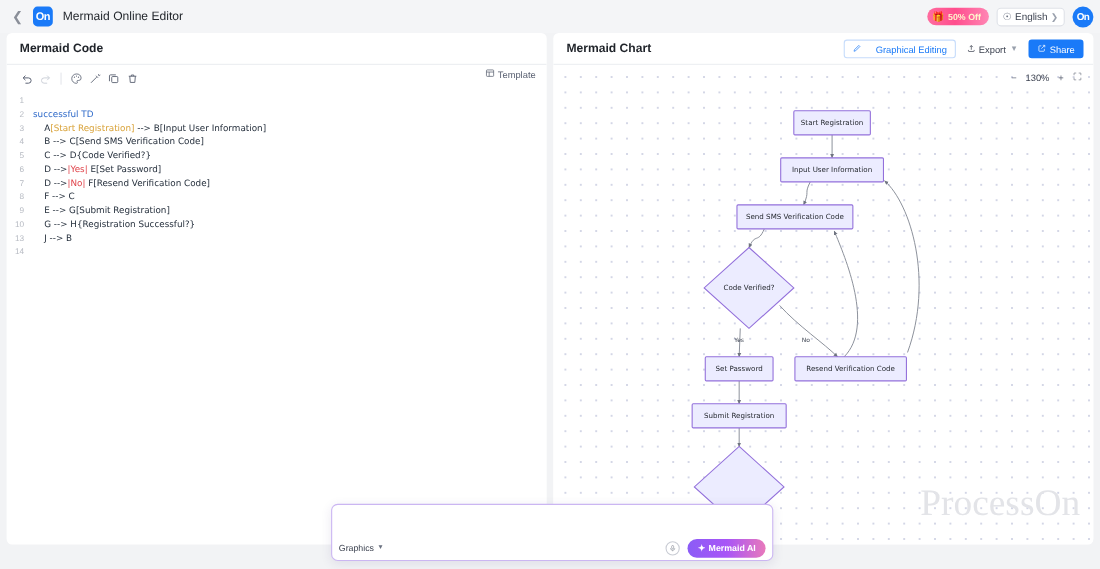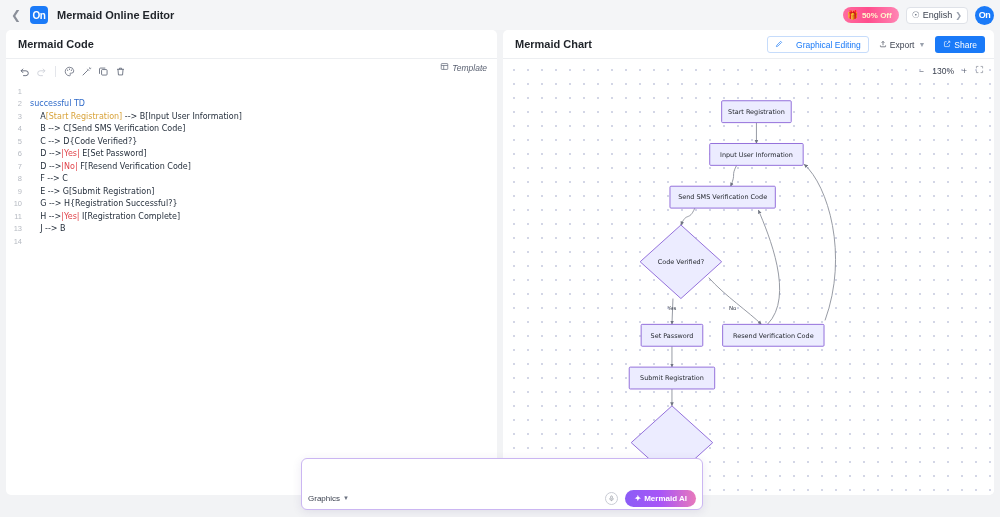--- a/index.html
+++ b/index.html
@@ -24,21 +24,21 @@
     font-size: 12px; margin-right: 6px; cursor: pointer;
   }
   .logo-on {
     width: 18px; height: 18px; border-radius: 4px;
     background: #1a7af8; color: #fff;
     font-size: 10px; font-weight: bold;
     display: flex; align-items: center; justify-content: center;
     letter-spacing: -0.5px;
   }
   .app-title {
-    font-size: 11px; font-weight: bold; color: #1f2329;
+    font-size: 11px; font-weight: normal; color: #1f2329;
     margin-left: 9px;
   }
   .topbar-right {
     position: absolute; right: 6px; top: 0; height: 30px;
     display: flex; align-items: center; gap: 7px;
   }
   .promo {
     height: 16px; border-radius: 8px;
     background: linear-gradient(90deg,#ff6c9f 0%, #ff4d8d 45%, #ff86b4 100%);
     color: #fff6cc; font-size: 8px; font-weight: bold;
@@ -114,21 +114,21 @@
   .tb-icon {
     width: 17px; height: 17px; color: #5a6172;
     display: flex; align-items: center; justify-content: center;
     cursor: pointer;
   }
   .tb-icon.disabled { color: #ccd0d8; cursor: default; }
   .tb-sep { width: 1px; height: 11px; background: #e4e6eb; margin: 0 5px; }
   .template-btn {
     position: absolute; right: 10px; top: 3px;
     font-size: 8.5px; color: #5a6172;
-    display: flex; align-items: center; gap: 3px; cursor: pointer; font-style: italic;
+    display: flex; align-items: center; gap: 3px; cursor: pointer;
   }
 
   
   .code-area {
     flex: 1; overflow: hidden; position: relative;
     padding-top: 2px;
   }
   .code-line {
     height: 12.5px; display: flex; align-items: center;
     font-family: "DejaVu Sans", sans-serif;
@@ -338,24 +338,20 @@
           <span class="ln">8</span>
           <span class="code-txt"><span>    F --&gt; C</span></span>
         </div>
         <div class="code-line">
           <span class="ln">9</span>
           <span class="code-txt"><span>    E --&gt; G[Submit Registration]</span></span>
         </div>
         <div class="code-line">
           <span class="ln">10</span>
           <span class="code-txt"><span>    G --&gt; H{Registration Successful?}</span></span>
-        </div>
-        <div class="code-line">
-          <span class="ln">11</span>
-          <span class="code-txt"><span>    H --&gt;</span><span class="tok-lbl">|Yes|</span><span> I[Registration Complete]</span></span>
         </div>
         <div class="code-line">
           <span class="ln">13</span>
           <span class="code-txt"><span>    J --&gt; B</span></span>
         </div>
         <div class="code-line">
           <span class="ln">14</span>
           <span class="code-txt"></span>
         </div>
       </div>
@@ -447,20 +443,21 @@
             <rect x="127" y="310" width="86" height="22" rx="1" class="nd-rect"></rect>
             <text x="170" y="321.5" class="nd-text">Submit Registration</text>
             <polygon points="170,349 211,386 170,423 129,386" class="nd-rect"></polygon>
           </g>
         <g id="flow-labels">
             <text x="170" y="253" class="edge-lbl">Yes</text>
             <text x="231" y="253" class="edge-lbl">No</text>
           </g>
       </svg>
 
+      <div class="watermark">ProcessOn</div>
     </div>
   </div>
 </div>
 
 <div class="prompt-box">
   <div class="prompt-foot">
     <div class="graphics-sel">
       <span>Graphics</span>
       <span class="caret-dn">▼</span>
     </div>

